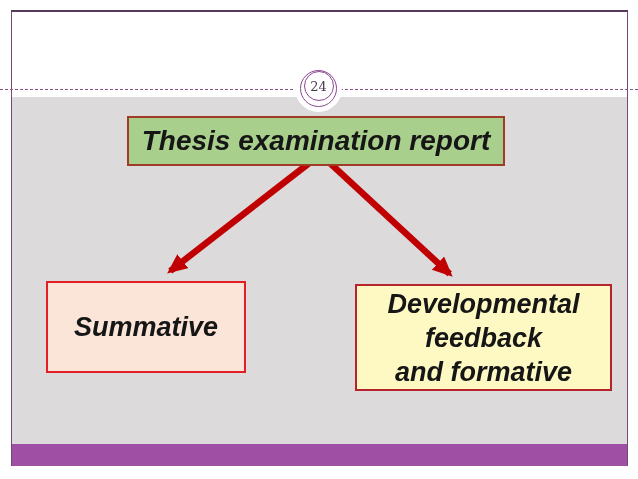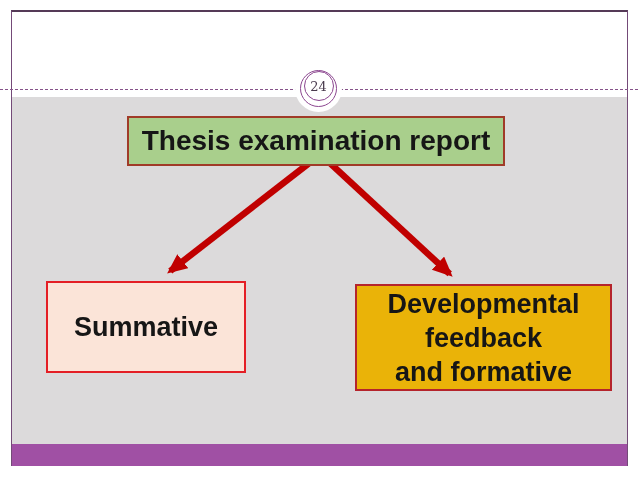--- a/index.html
+++ b/index.html
@@ -71,20 +71,21 @@
     line-height: 1;
   }
   
   .diagram-body {
     position: absolute;
     left: 0;
     right: 0;
     top: 85px;
     bottom: 22px;
     background: #dcdadb;
+    font-style: italic;
   }
   
   .footer-bar {
     position: absolute;
     left: 0;
     right: 0;
     bottom: 0;
     height: 22px;
     background: #a050a4;
   }
@@ -117,21 +118,21 @@
     background: #fbe4d8;
     border: 2px solid #e41e25;
     font-size: 27px;
     line-height: 35px;
   }
   .node-right {
     left: 343px;
     top: 187px;
     width: 257px;
     height: 107px;
-    background: #eab308;
+    background: #fef9c3;
     border: 2px solid #b5242c;
     font-size: 27px;
     line-height: 34px;
   }
   .node-line { display: block; }
   
   .connectors {
     position: absolute;
     left: 0;
     top: 0;

